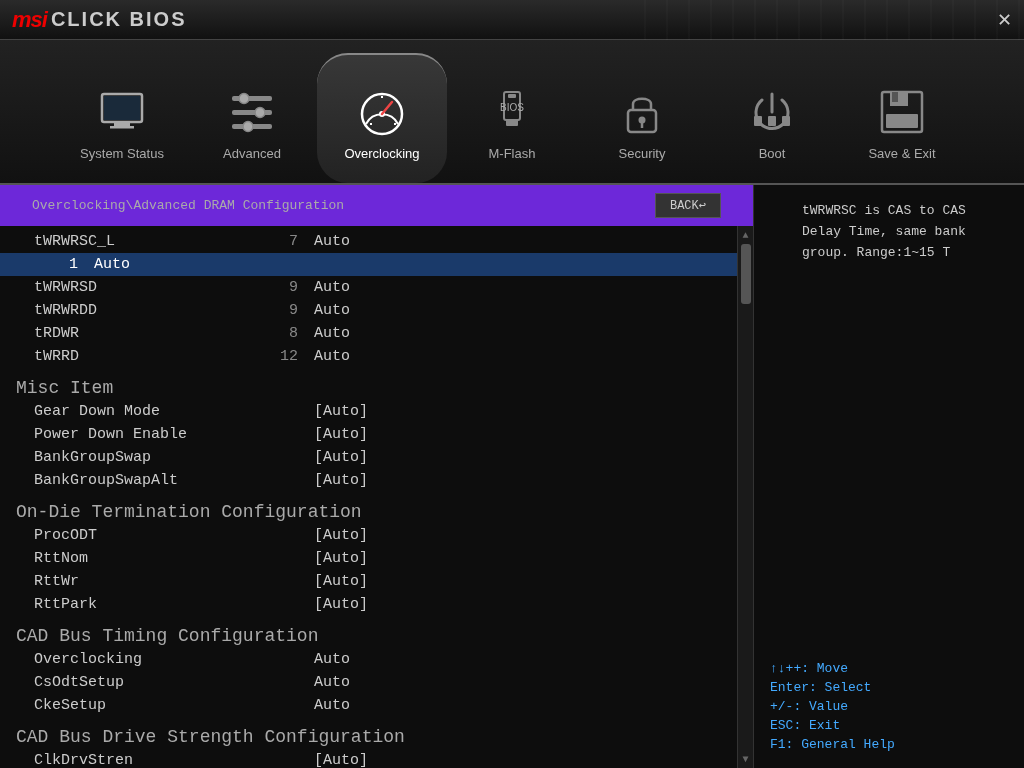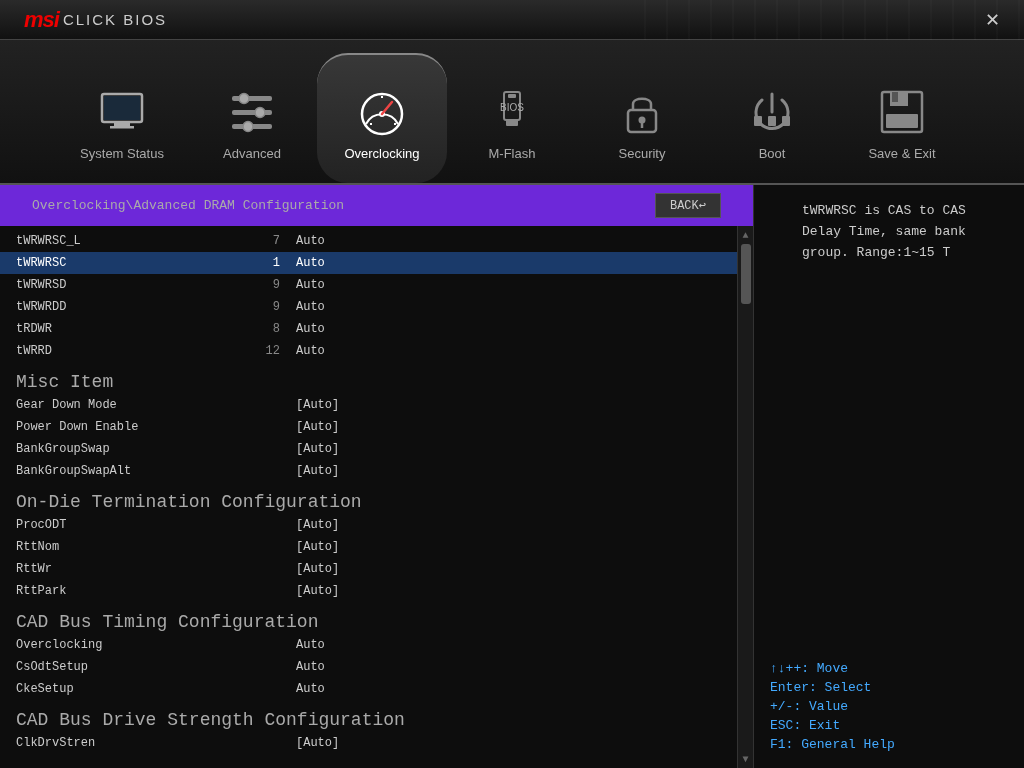--- a/index.html
+++ b/index.html
@@ -13,40 +13,40 @@
     }
 
     
     #topbar {
       width: 100%;
       height: 40px;
       background: linear-gradient(to bottom, #2a2a2a, #111);
       display: flex;
       align-items: center;
       justify-content: space-between;
-      padding: 0 24px;
+      padding: 0 12px;
       border-bottom: 1px solid #444;
     }
     #logo {
       display: flex;
       align-items: center;
       gap: 4px;
     }
     #msi-logo {
       color: #e00;
       font-size: 22px;
       font-style: italic;
       font-weight: bold;
       font-family: Arial, sans-serif;
       letter-spacing: -1px;
     }
     #click-bios-text {
       color: #ccc;
-      font-size: 15px;
-      font-weight: normal;
+      font-size: 20px;
+      font-weight: bold;
       letter-spacing: 2px;
       text-transform: uppercase;
       font-family: Arial, sans-serif;
     }
     #close-btn {
       color: #aaa;
       font-size: 18px;
       cursor: pointer;
       background: none;
       border: none;
@@ -156,22 +156,22 @@
       flex: 1;
       overflow-y: auto;
       padding: 4px 0;
       scrollbar-width: none;
     }
     #settings-list::-webkit-scrollbar { display: none; }
 
     .setting-row {
       display: flex;
       align-items: center;
-      padding: 3px 16px;
-      font-size: 12px;
+      padding: 3px 34px;
+      font-size: 15px;
       font-family: 'Courier New', monospace;
       min-height: 22px;
     }
     .setting-row.selected {
       background: #1a3a6a;
       color: #fff;
     }
     .setting-row.selected .setting-name { color: #fff; }
     .setting-row.selected .setting-num { color: #fff; }
     .setting-row.selected .setting-value { color: #fff; }
@@ -392,21 +392,20 @@
     </div>
 
     <div id="scroll-area">
       <div id="settings-list">
       <div class="setting-row">
             <span class="setting-name">tWRWRSC_L</span>
             <span class="setting-num">7</span>
             <span class="setting-value">Auto</span>
           </div>
           <div class="setting-row selected">
-            <span class="setting-name">tWRWRSC</span>
             <span class="setting-num">1</span>
             <span class="setting-value">Auto</span>
           </div>
           <div class="setting-row">
             <span class="setting-name">tWRWRSD</span>
             <span class="setting-num">9</span>
             <span class="setting-value">Auto</span>
           </div>
           <div class="setting-row">
             <span class="setting-name">tWRWRDD</span>

